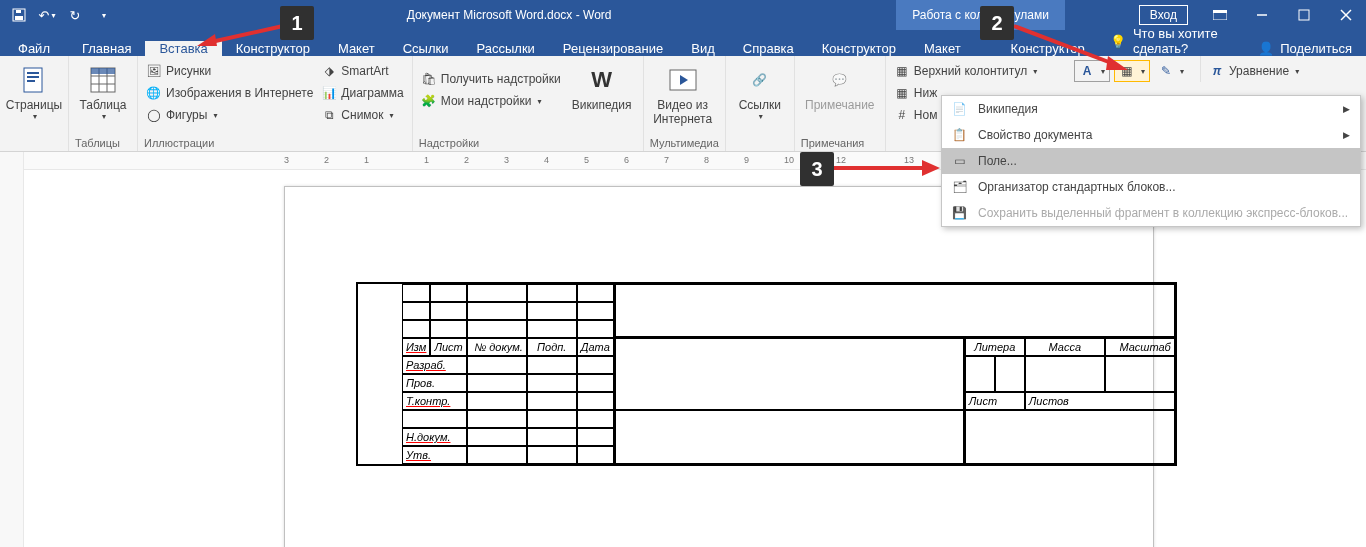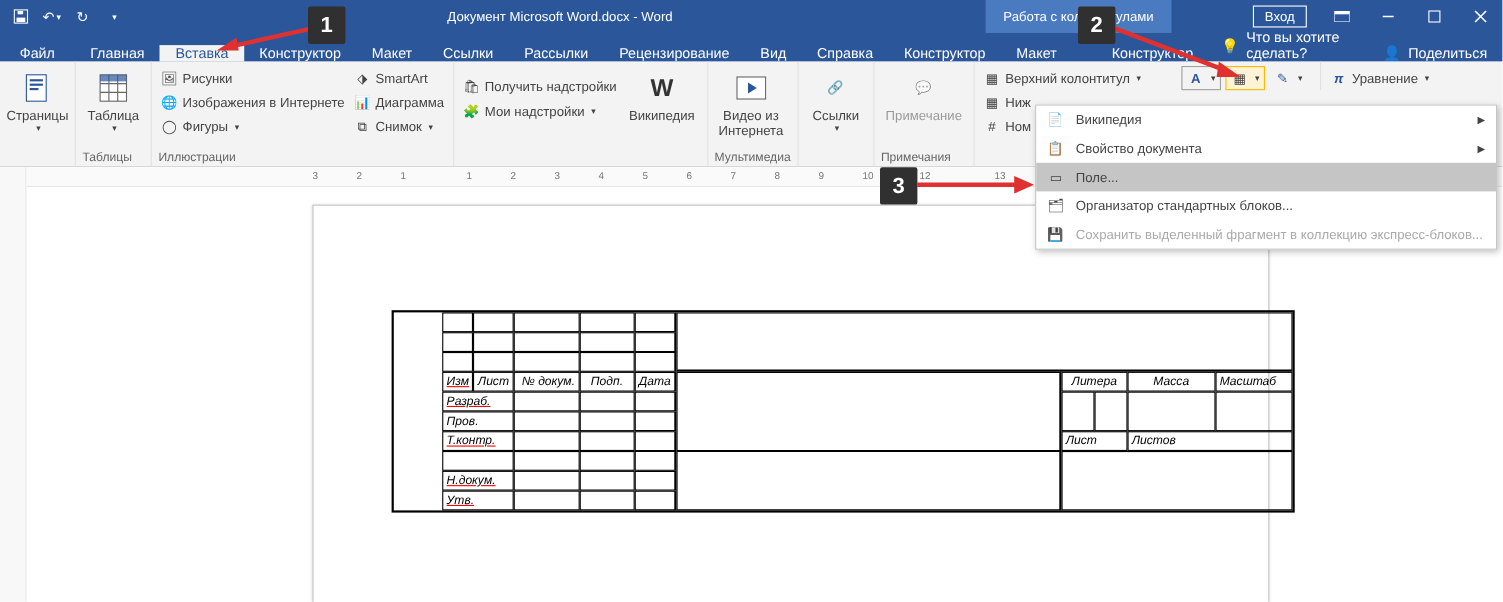--- a/index.html
+++ b/index.html
@@ -226,20 +226,21 @@
             <span class="ico">🧩</span>
             <span>Мои надстройки</span>
             <span class="drop">▾</span>
           </div>
       </div>
       <div class="bigbtn" style="width:70px">
         <div class="ico" style="font-size:22px;font-weight:bold;color:#333">W</div>
         <span>Википедия</span>
       </div>
     </div>
+    <div class="group-label">Надстройки</div>
   </div>
 
   <div class="group">
     <div class="group-body">
       <div class="bigbtn" style="width:66px">
         <div class="ico">
             <svg width="28" height="22">
               <rect x="1" y="1" width="26" height="20" fill="#fff" stroke="#666"></rect>
               <polygon points="11,6 11,16 19,11" fill="#2b579a"></polygon>
             </svg>
@@ -422,21 +423,21 @@
 
       <tr class="thick-b">
         <td class="underln">Изм</td>
         <td>Лист</td>
         <td style="text-align:right">№ докум.</td>
         <td style="text-align:center">Подп.</td>
         <td class="thick-r">Дата</td>
         <td rowspan="4" colspan="2" class="thick-r" style="width:300px"></td>
         <td colspan="2" style="text-align:center;width:60px">Литера</td>
         <td style="text-align:center;width:80px">Масса</td>
-        <td style="text-align:left;width:70px">Масштаб</td>
+        <td style="text-align:right;width:70px">Масштаб</td>
       </tr>
       <tr>
         <td colspan="2" class="underln">Разраб.</td>
             <td></td>
             <td></td>
             <td class="thick-r"></td>
         <td style="width:20px" rowspan="2"></td>
             <td style="width:20px" rowspan="2"></td>
             <td rowspan="2"></td>
             <td rowspan="2"></td>

